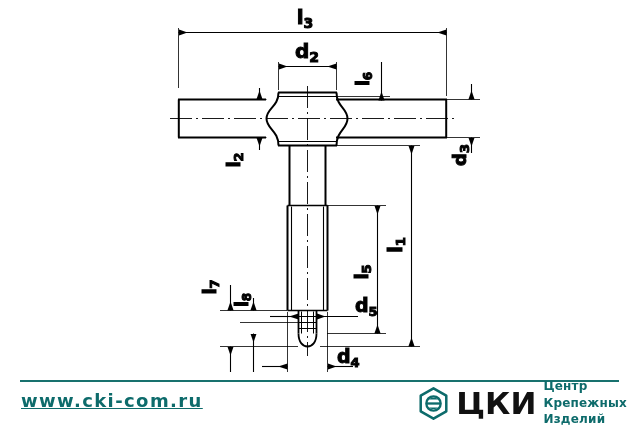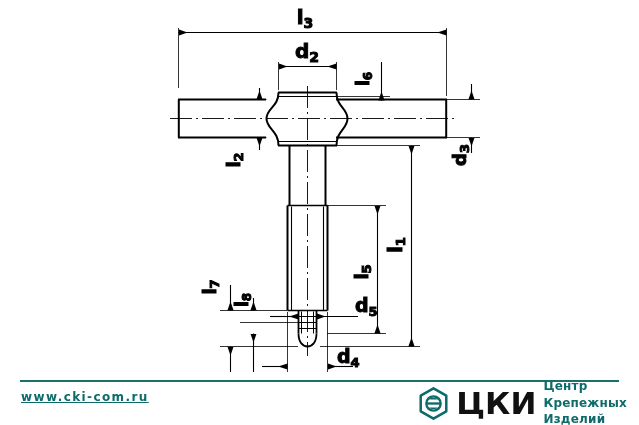--- a/index.html
+++ b/index.html
@@ -36,21 +36,21 @@
     left: 20px;
     top: 2px;
     width: 599px;
     height: 2px;
     background: #18716e;
   }
   #site-url {
     position: absolute;
     left: 21px;
     top: 12px;
-    font-size: 12px;
+    font-size: 18px;
     font-weight: bold;
     letter-spacing: 1.4px;
     color: #0d6b6b;
     font-family: "DejaVu Sans", sans-serif;
     white-space: nowrap;
   }
   #brand {
     position: absolute;
     right: 12px;
     top: 8px;

